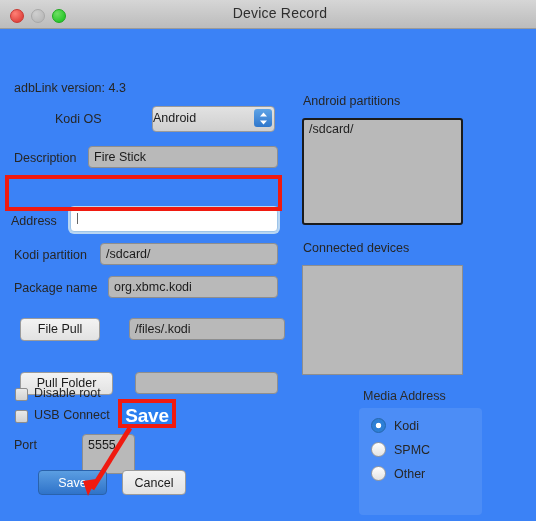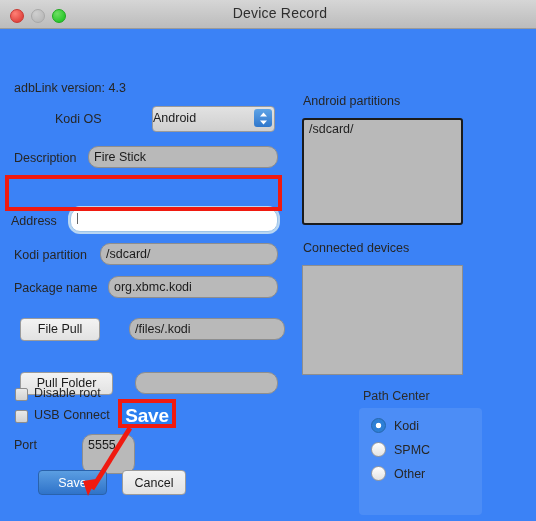--- a/index.html
+++ b/index.html
@@ -59,21 +59,21 @@
     font-size: 12.5px;
     color: #262626;
     white-space: nowrap;
   }
 
   .field {
     position: absolute;
     box-sizing: border-box;
     background: #b9b9b9;
     border: 1px solid #8e8e8e;
-    border-radius: 10px;
+    border-radius: 4px;
     font-size: 12.5px;
     color: #1b1b1b;
     line-height: 20px;
     padding: 0 5px;
     overflow: hidden;
     white-space: nowrap;
   }
 
   .field.focused {
     background: #ffffff;
@@ -258,21 +258,21 @@
     <div class="btn" style="left:122px; top:441px; width:64px; height:25px; line-height:24px;">Cancel</div>
 
     <div class="lbl" style="left:303px; top:65px;">Android partitions</div>
     <div class="listbox strong" style="left:302px; top:89px; width:161px; height:107px;">
       <div class="item">/sdcard/</div>
     </div>
 
     <div class="lbl" style="left:303px; top:212px;">Connected devices</div>
     <div class="listbox" style="left:302px; top:236px; width:161px; height:110px;"></div>
 
-    <div class="group-title" style="left:363px; top:360px;">Path Center</div>
+    <div class="group-title" style="left:363px; top:360px;">Media Address</div>
     <div class="groupbox" style="left:359px; top:379px; width:123px; height:107px;">
       <div class="radio sel" style="left:12px; top:10px;"></div>
       <div class="lbl" style="left:35px; top:11px;">Kodi</div>
 
       <div class="radio" style="left:12px; top:34px;"></div>
       <div class="lbl" style="left:35px; top:35px;">SPMC</div>
 
       <div class="radio" style="left:12px; top:58px;"></div>
       <div class="lbl" style="left:35px; top:59px;">Other</div>
     </div>

